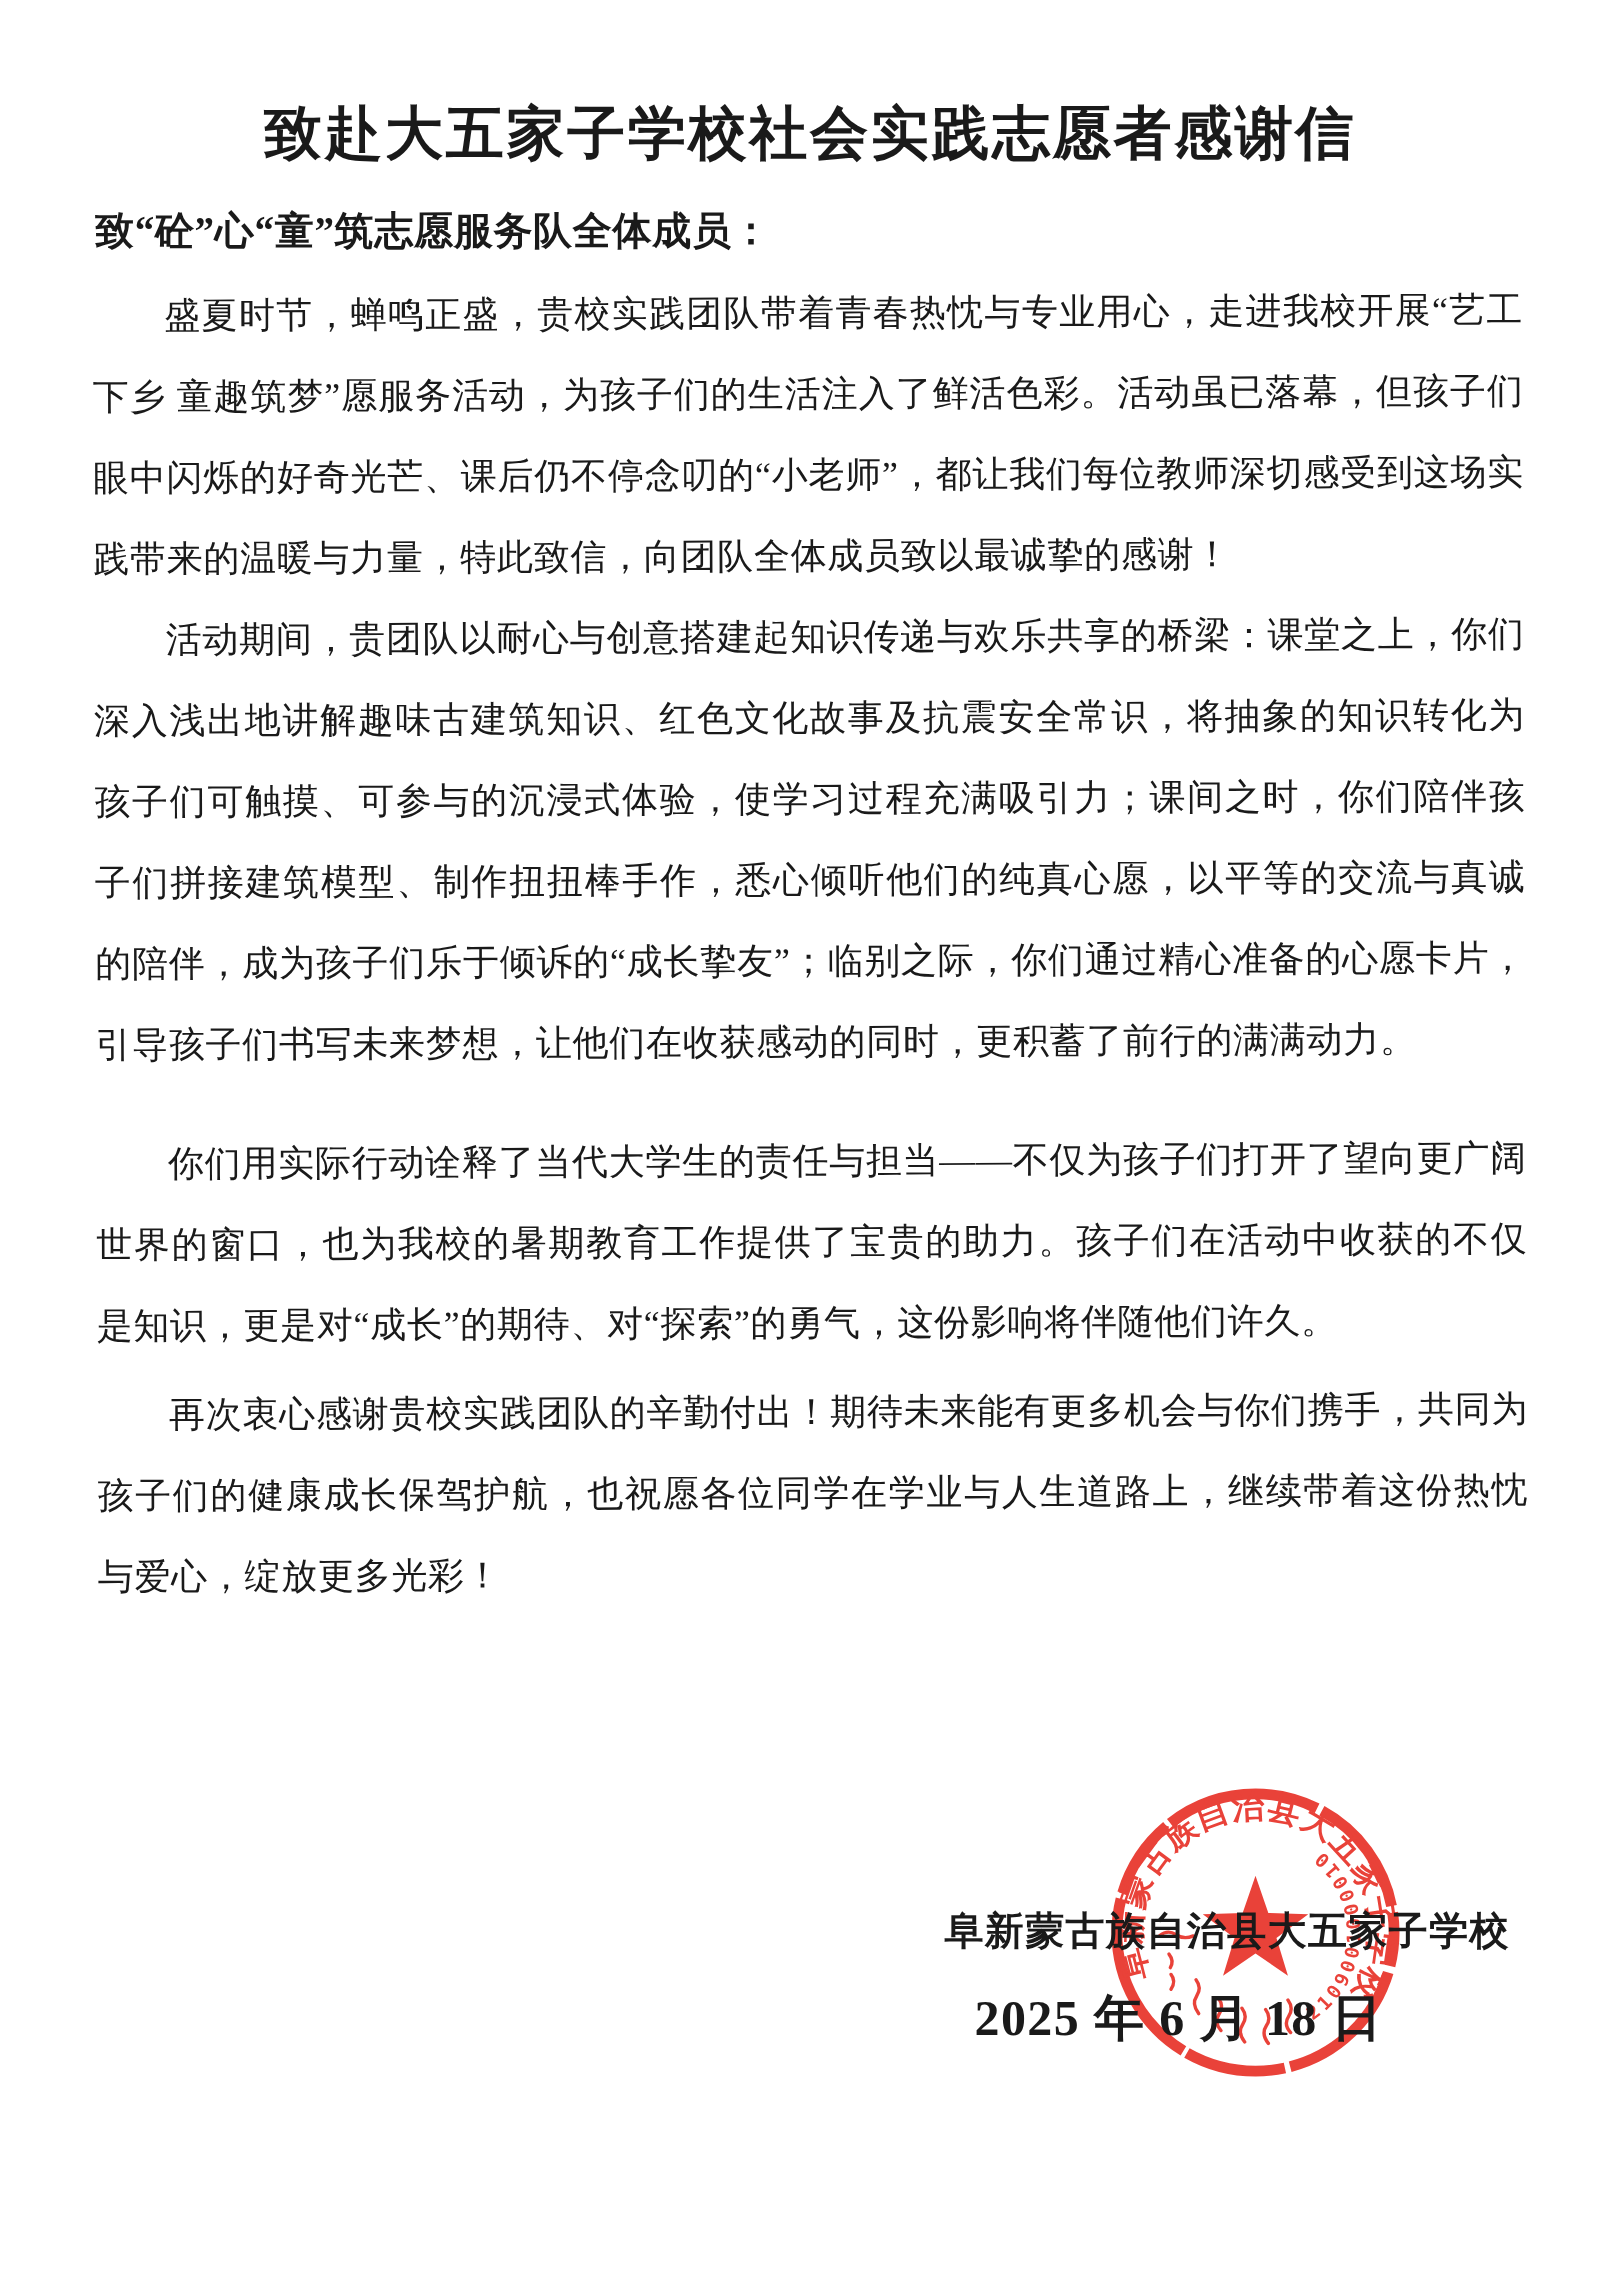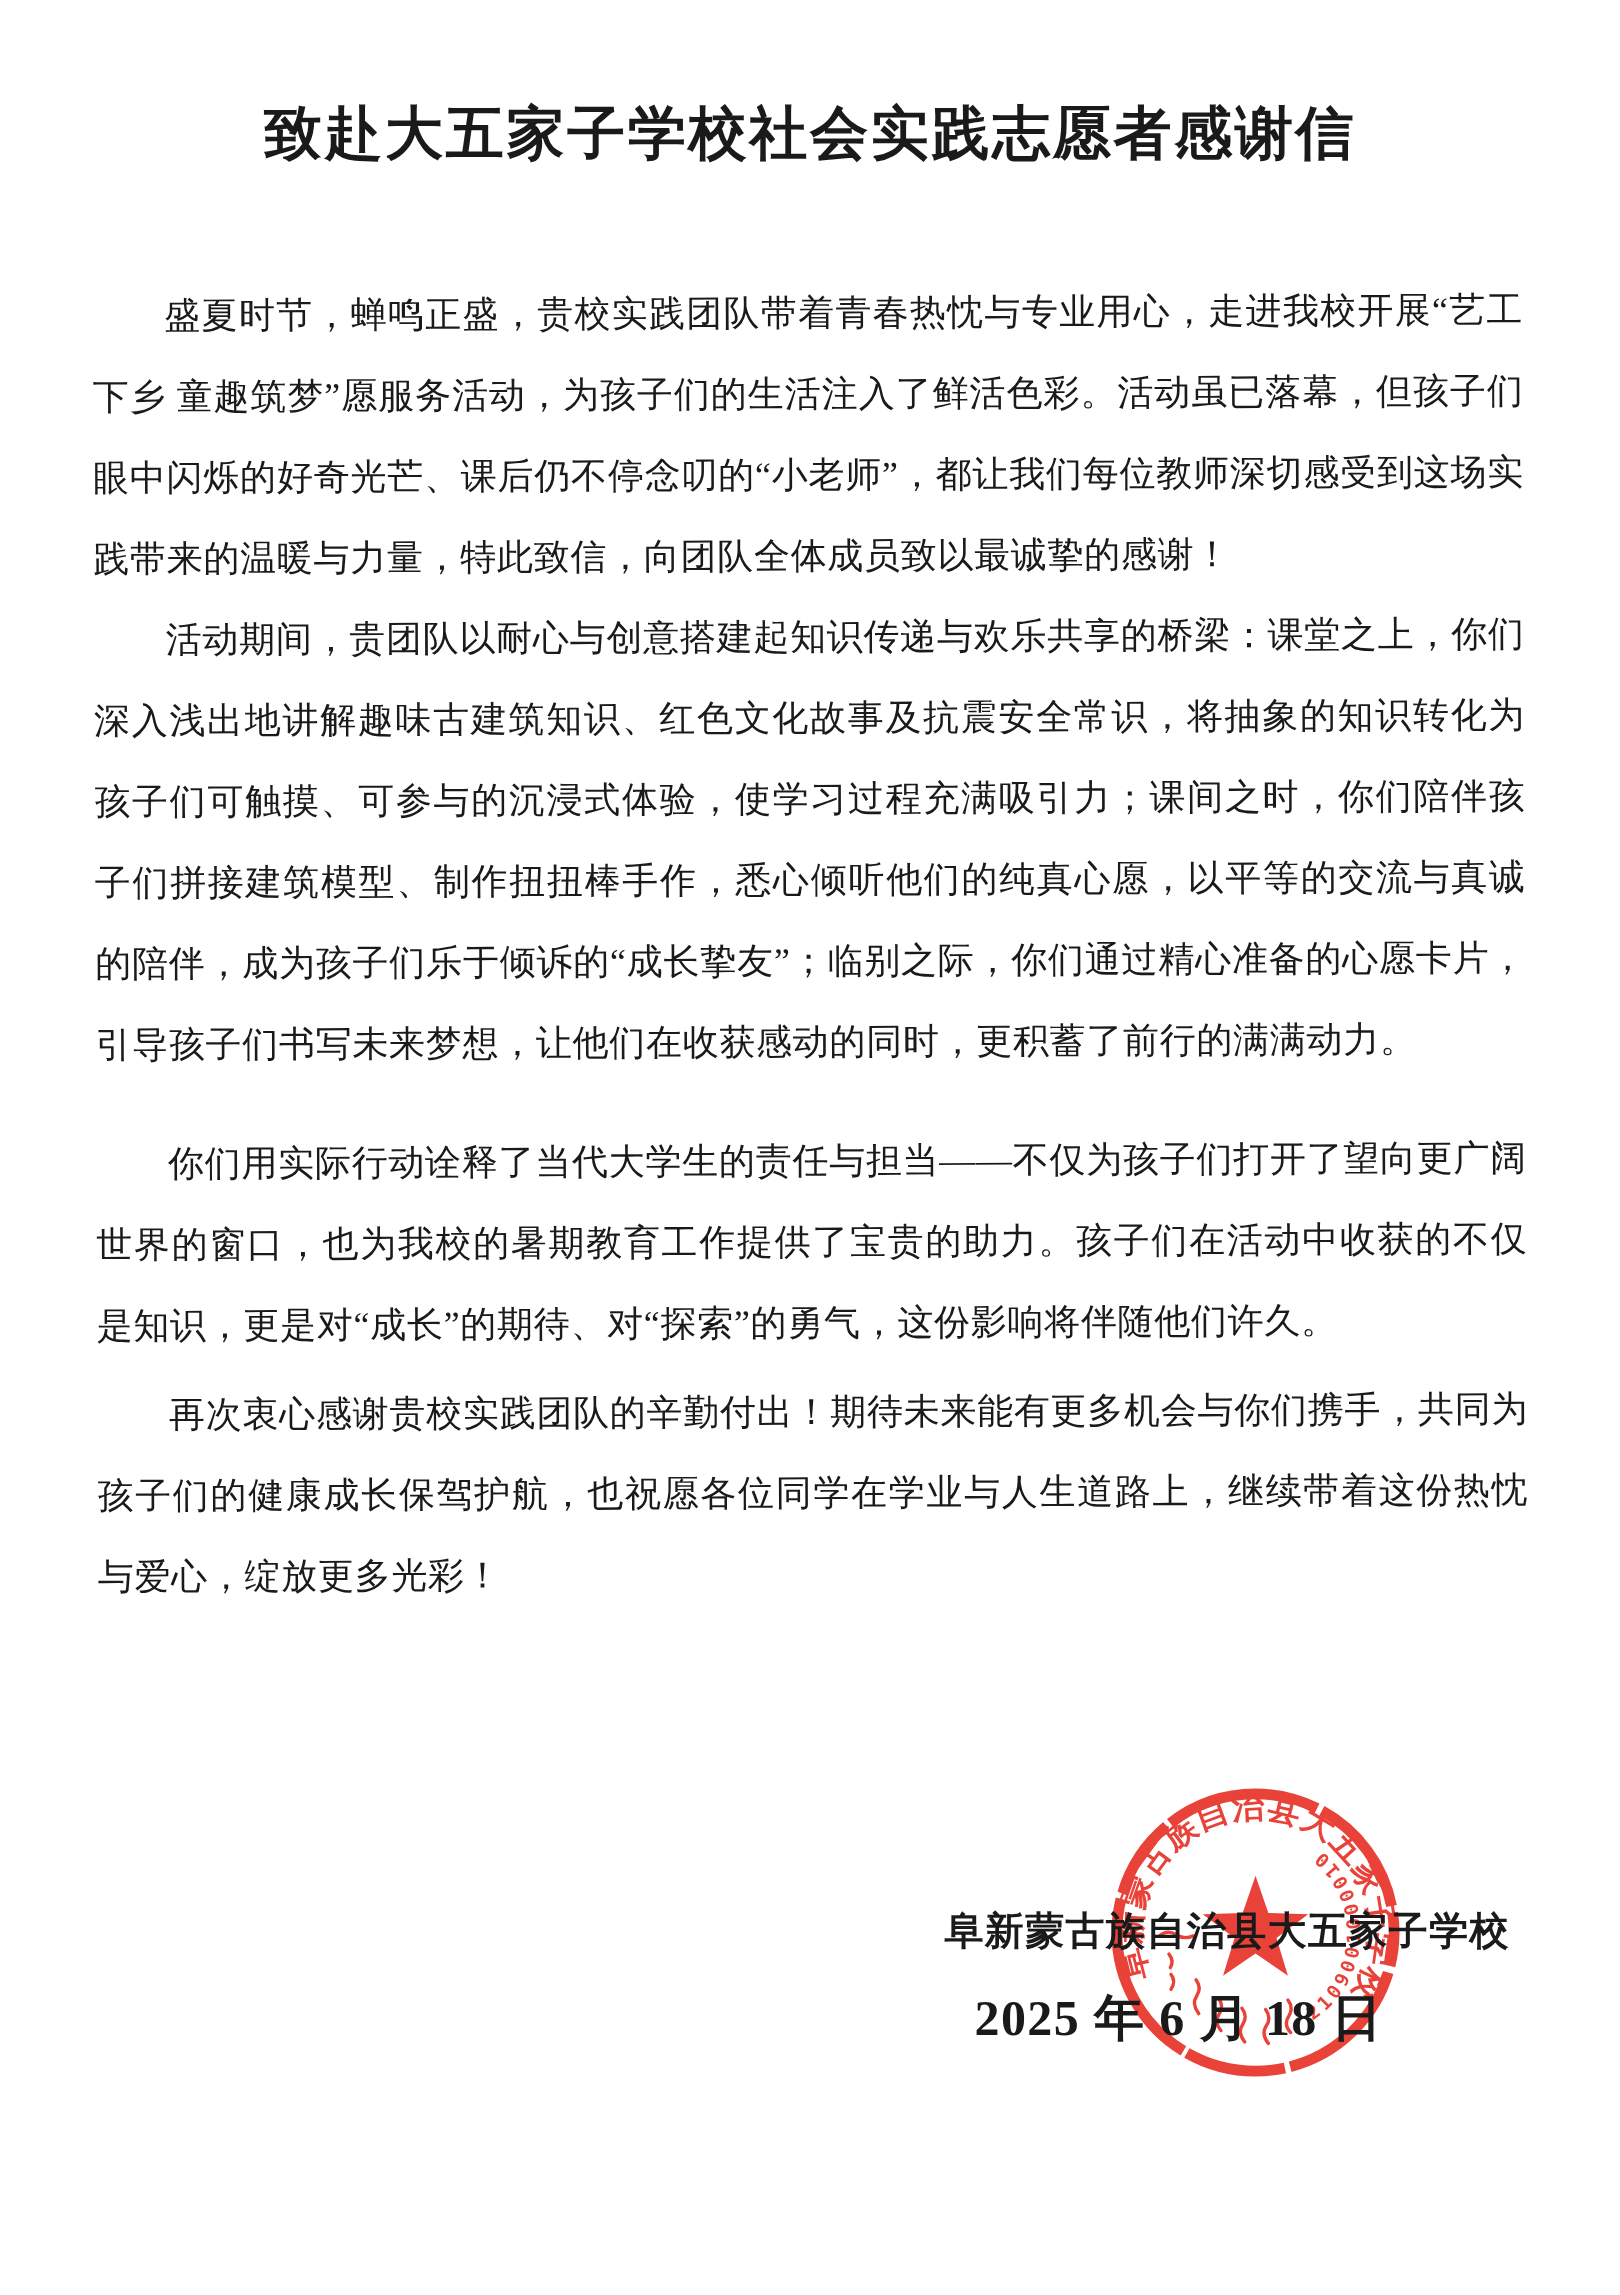--- a/index.html
+++ b/index.html
@@ -55,20 +55,21 @@
   .stamp .arc-cn{font-size:48px;font-weight:700;letter-spacing:2px;font-family:"Liberation Serif",serif;}
   .stamp .arc-num{font-size:28px;font-weight:600;letter-spacing:6px;font-family:"DejaVu Sans Mono",monospace;}
 </style>
 </head>
 <body>
 
 <div class="page">
 
   <h1 class="title">致赴大五家子学校社会实践志愿者感谢信</h1>
 
+  <p class="salutation">致“砼”心“童”筑志愿服务队全体成员：</p>
 
   <div class="letter-body">
     <p class="p1">盛夏时节，蝉鸣正盛，贵校实践团队带着青春热忱与专业用心，走进我校开展“艺工下乡 童趣筑梦”愿服务活动，为孩子们的生活注入了鲜活色彩。活动虽已落幕，但孩子们眼中闪烁的好奇光芒、课后仍不停念叨的“小老师”，都让我们每位教师深切感受到这场实践带来的温暖与力量，特此致信，向团队全体成员致以最诚挚的感谢！</p>
     <p class="p2">活动期间，贵团队以耐心与创意搭建起知识传递与欢乐共享的桥梁：课堂之上，你们深入浅出地讲解趣味古建筑知识、红色文化故事及抗震安全常识，将抽象的知识转化为孩子们可触摸、可参与的沉浸式体验，使学习过程充满吸引力；课间之时，你们陪伴孩子们拼接建筑模型、制作扭扭棒手作，悉心倾听他们的纯真心愿，以平等的交流与真诚的陪伴，成为孩子们乐于倾诉的“成长挚友”；临别之际，你们通过精心准备的心愿卡片，引导孩子们书写未来梦想，让他们在收获感动的同时，更积蓄了前行的满满动力。</p>
     <p class="p3">你们用实际行动诠释了当代大学生的责任与担当——不仅为孩子们打开了望向更广阔世界的窗口，也为我校的暑期教育工作提供了宝贵的助力。孩子们在活动中收获的不仅是知识，更是对“成长”的期待、对“探索”的勇气，这份影响将伴随他们许久。</p>
     <p class="p4">再次衷心感谢贵校实践团队的辛勤付出！期待未来能有更多机会与你们携手，共同为孩子们的健康成长保驾护航，也祝愿各位同学在学业与人生道路上，继续带着这份热忱与爱心，绽放更多光彩！</p>
   </div>
 
   <div class="sig-school">阜新蒙古族自治县大五家子学校</div>
   <div class="sig-date">2025 年 6 月 18 日</div>

